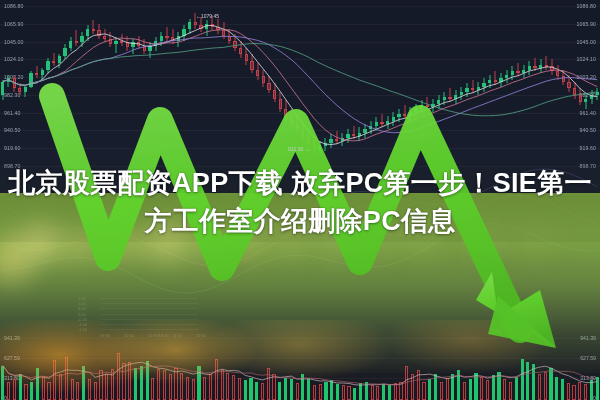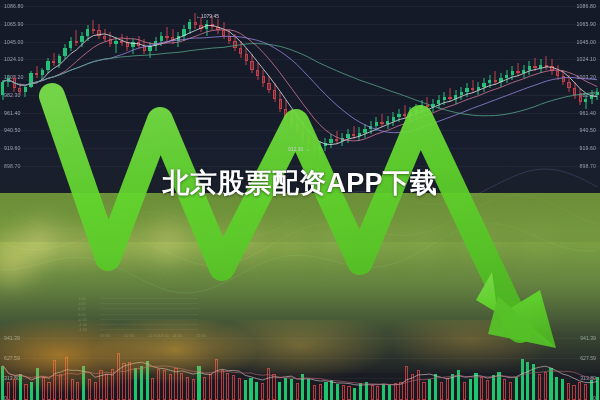--- a/index.html
+++ b/index.html
@@ -769,18 +769,19 @@
                L 296 122
                L 360 262
                L 420 118
                L 520 330" fill="none" stroke="url(#agrad)" stroke-width="26" stroke-linejoin="round" stroke-linecap="round"></path>
       <path d="M 556 348 L 476 300 L 492 272 L 498 316 L 540 290 Z" fill="url(#agrad)"></path>
       <path d="M 498 296 L 556 348 L 488 334 Z" fill="#56c927" opacity="0.95"></path>
     </g>
   </svg>
 
   <div class="headline">
-    <span class="ln">北京股票配资APP下载</span>
+    <span class="ln">北京股票配资APP下载 放弃PC第一步！SIE第一</span>
+    <span class="ln">方工作室介绍删除PC信息</span>
   </div>
 
 <div class="annot" style="left: 196px; top: 13px;">←1079.45</div>
     <div class="annot" style="left: 288px; top: 146px;">912.30 →</div>
   </div>
 
 </body></html>

